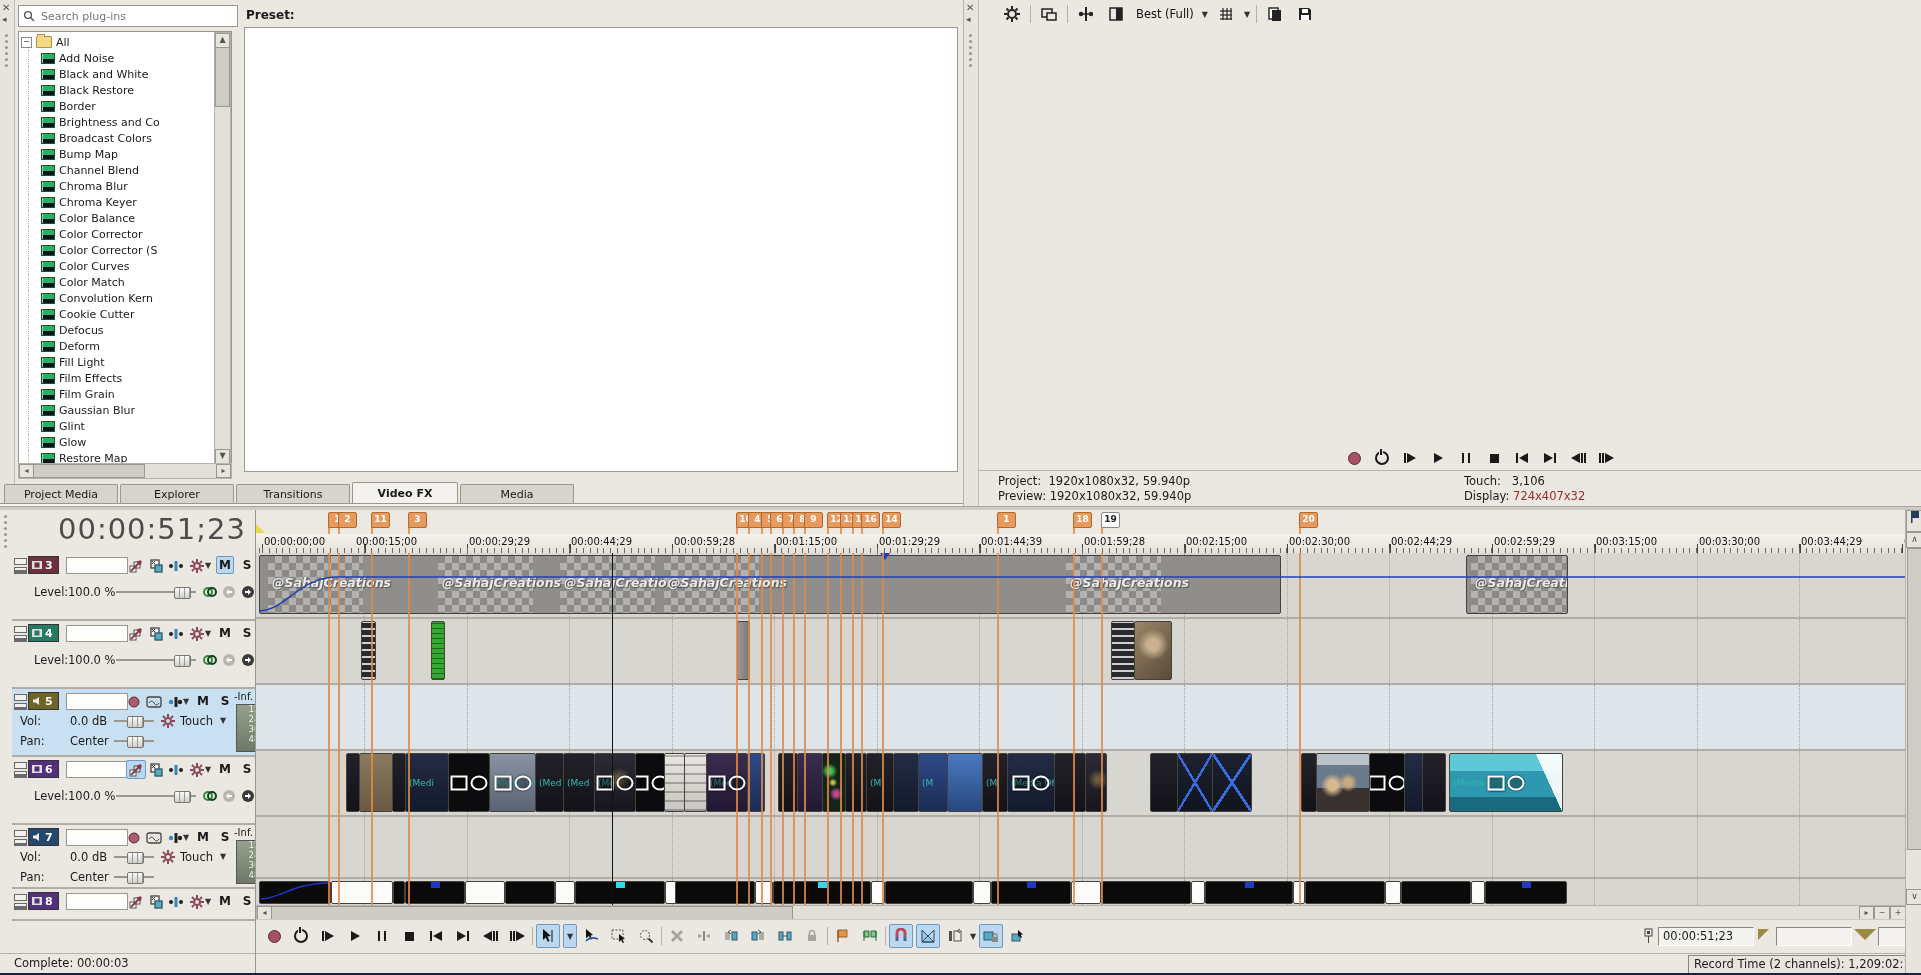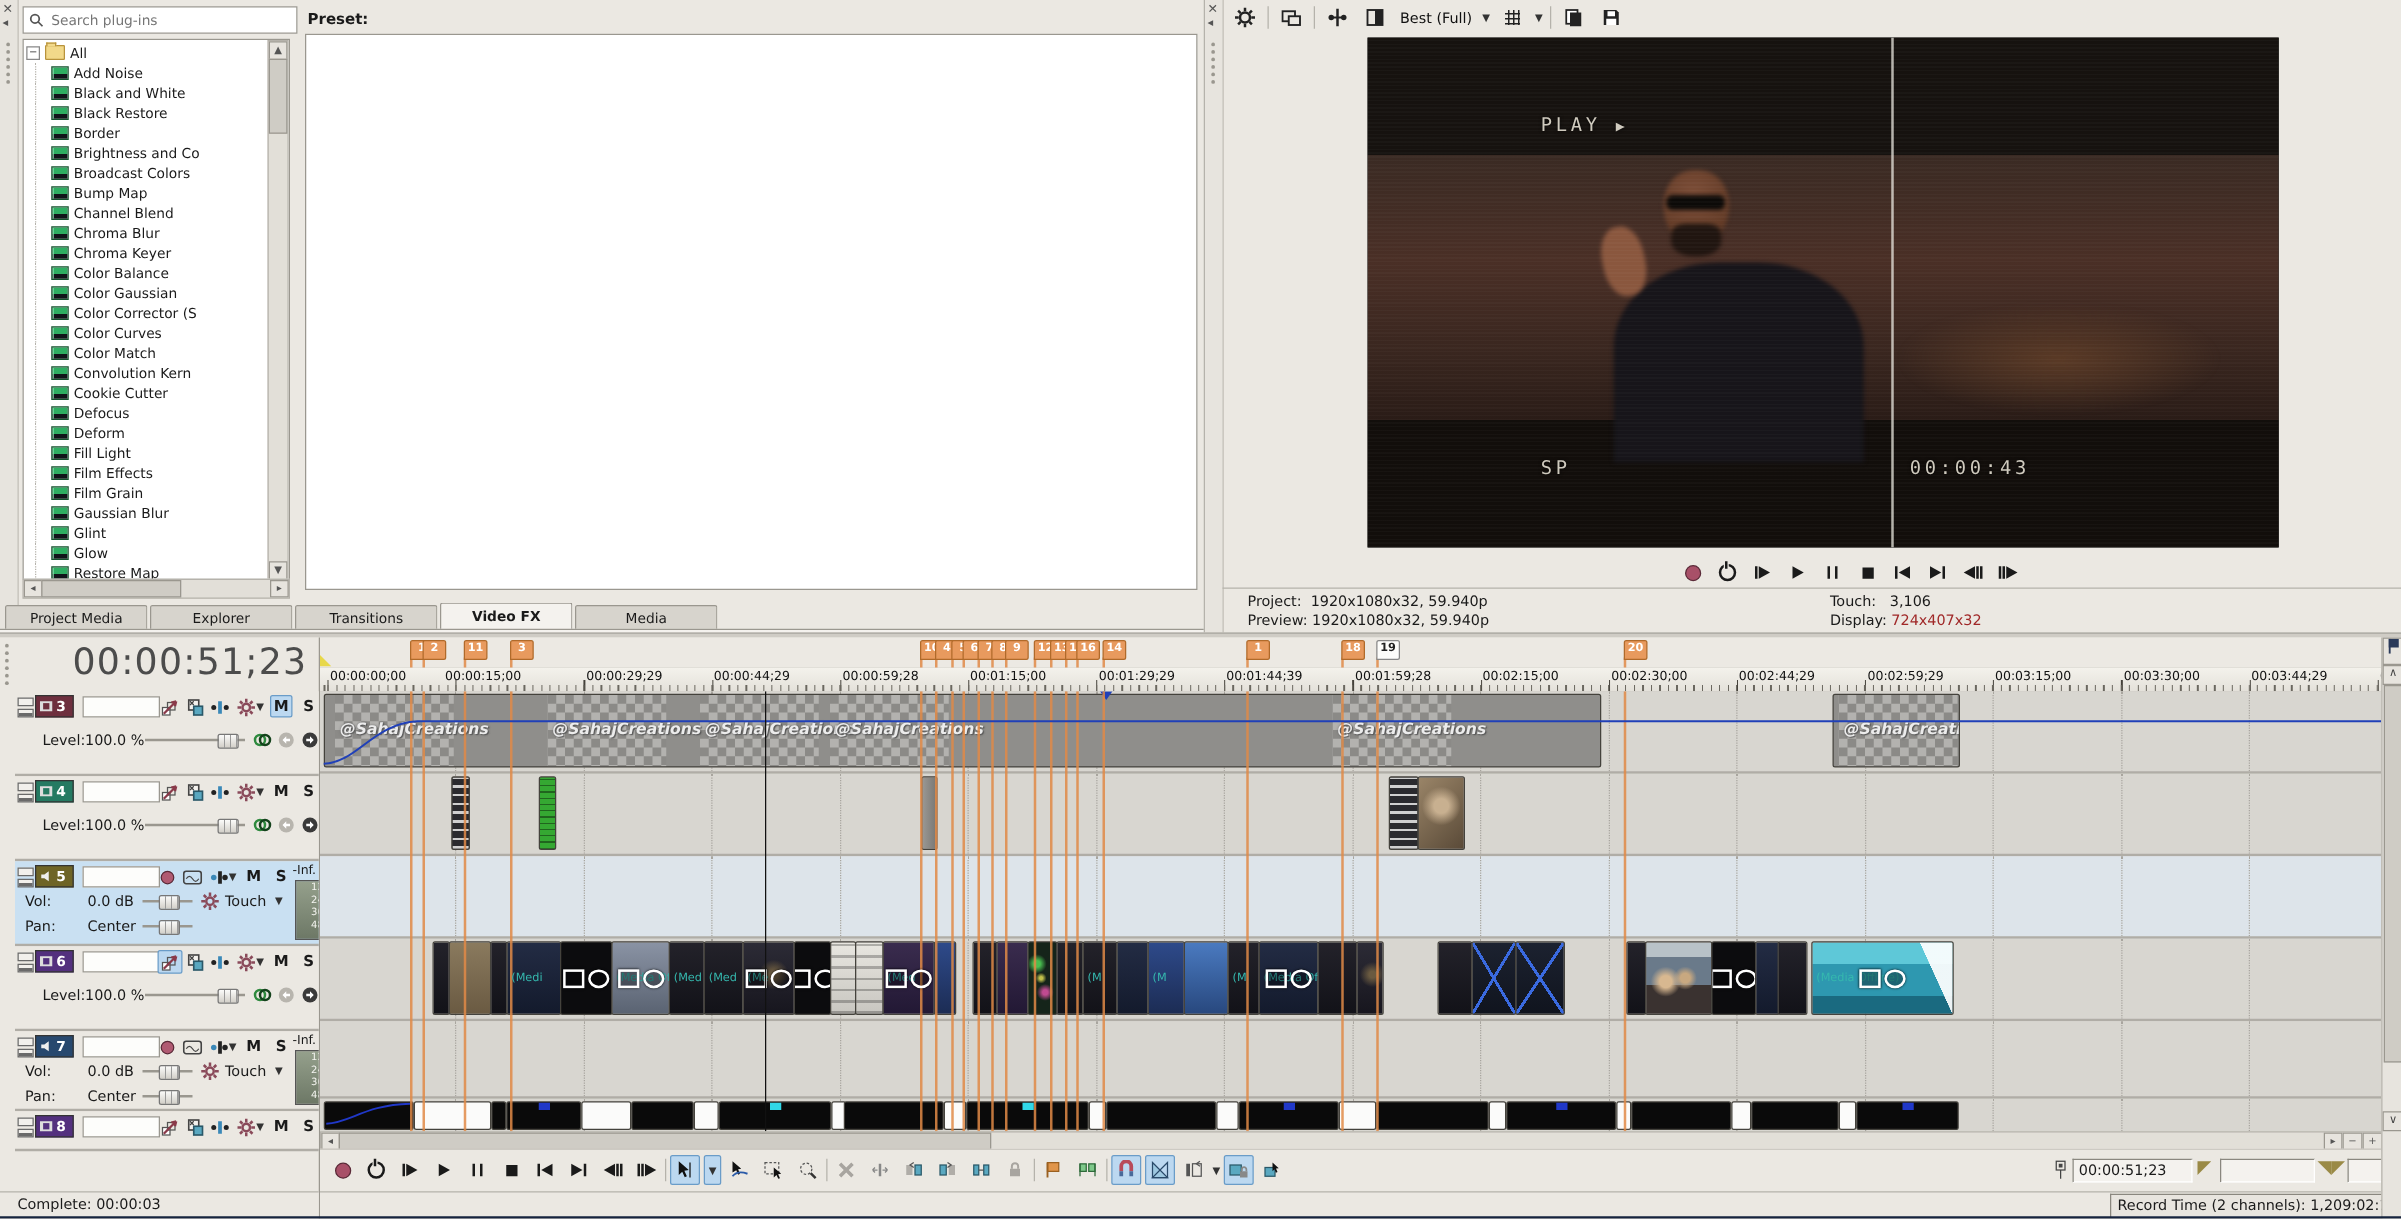--- a/index.html
+++ b/index.html
@@ -211,21 +211,21 @@
           <div class="trow guides" style="margin-left:7px;padding-left:12px">
       <span class="fxic"></span>
       <span class="lbl">Chroma Keyer</span>
           </div>
           <div class="trow guides" style="margin-left:7px;padding-left:12px">
       <span class="fxic"></span>
       <span class="lbl">Color Balance</span>
           </div>
           <div class="trow guides" style="margin-left:7px;padding-left:12px">
       <span class="fxic"></span>
-      <span class="lbl">Color Gaussian</span>
+      <span class="lbl">Color Corrector</span>
           </div>
           <div class="trow guides" style="margin-left:7px;padding-left:12px">
       <span class="fxic"></span>
       <span class="lbl">Color Corrector (S</span>
           </div>
           <div class="trow guides" style="margin-left:7px;padding-left:12px">
       <span class="fxic"></span>
       <span class="lbl">Color Curves</span>
           </div>
           <div class="trow guides" style="margin-left:7px;padding-left:12px">
@@ -299,21 +299,21 @@
       </div>
     <div class="abs" style="left:0;top:503px;width:963px;height:3px;background:#f4f2ee;border-top:1px solid #9a978f"></div>
   </div>
 
   <div class="abs" style="left:963px;top:0;width:958px;height:506px;border-left:1px solid #b5b2ab">
     <div class="abs grip" style="left:0;top:0;width:14px;height:506px">
       <span class="gx">✕</span>
       <span class="ga">◂</span>
       <span class="gdots abs" style="top:34px"></span>
     </div>
-    <div class="abs ptb" style="left:20px;top:2px;height:24px">
+    <div class="abs ptb" style="left:36px;top:2px;height:24px">
         <span class="tbtn">
           <svg width="16" height="16" viewBox="0 0 16 16">
             <circle cx="8" cy="8" r="4" fill="none" stroke="#222" stroke-width="2"></circle>
             <g stroke="#222" stroke-width="2">
               <line x1="8" y1="0" x2="8" y2="3"></line>
               <line x1="8" y1="13" x2="8" y2="16"></line>
               <line x1="0" y1="8" x2="3" y2="8"></line>
               <line x1="13" y1="8" x2="16" y2="8"></line>
               <line x1="2.5" y1="2.5" x2="4.5" y2="4.5"></line>
               <line x1="11.5" y1="11.5" x2="13.5" y2="13.5"></line>
@@ -367,37 +367,20 @@
           </svg>
         </span>
         <span class="tbtn">
           <svg width="16" height="16" viewBox="0 0 16 16">
             <path d="M2 2 h10 l2 2 v10 h-12 Z" fill="#222"></path>
             <rect x="4" y="9" width="8" height="5" fill="#fff"></rect>
             <rect x="5" y="3" width="6" height="4" fill="#fff"></rect>
           </svg>
         </span>
       </div>
-    <div class="abs video" style="left:130px;top:30px;width:729px;height:408px">
-      <div class="vband-top"></div>
-      <div class="vband-mid"></div>
-      <div class="vband-bot"></div>
-
-      <div class="shape" style="left:27%;top:44%;width:200px;height:160px;background:#17151a;border-radius:42% 42% 0 0"></div>
-      <div class="shape" style="left:32.5%;top:26%;width:52px;height:58px;background:radial-gradient(circle at 45% 35%,#7d4e38,#57331f);border-radius:46%"></div>
-      <div class="shape" style="left:32.8%;top:31%;width:47px;height:12px;background:#0c0a08;border-radius:5px"></div>
-      <div class="shape" style="left:33.4%;top:36.5%;width:40px;height:26px;background:#201510;border-radius:30% 30% 45% 45%"></div>
-      <div class="shape" style="left:25.8%;top:37%;width:34px;height:56px;background:#8a573e;border-radius:45%;transform:rotate(-12deg)"></div>
-      <div class="shape" style="left:58%;top:52%;width:260px;height:90px;background:radial-gradient(ellipse,#5a3a26,transparent 70%)"></div>
-      <div class="scratch" style="left:57.5%"></div>
-      <div class="grain"></div>
-      <span class="vcr" style="left:19%;top:15%"><span>PLAY</span> <span style="font-size:12px">▶</span></span>
-      <span class="vcr" style="left:19%;top:82%">SP</span>
-      <span class="vcr" style="left:59.5%;top:82%">00:00:43</span>
-    </div>
     <div class="abs" style="left:378px;top:446px;height:22px;display:flex;gap:4px">
         <span class="tbtn">
           <span class="shape-rec"></span>
         </span>
         <span class="tbtn">
           <span class="shape-ring"></span>
         </span>
         <span class="tbtn">
           <span class="shape-bar"></span>
           <span class="shape-triR"></span>

